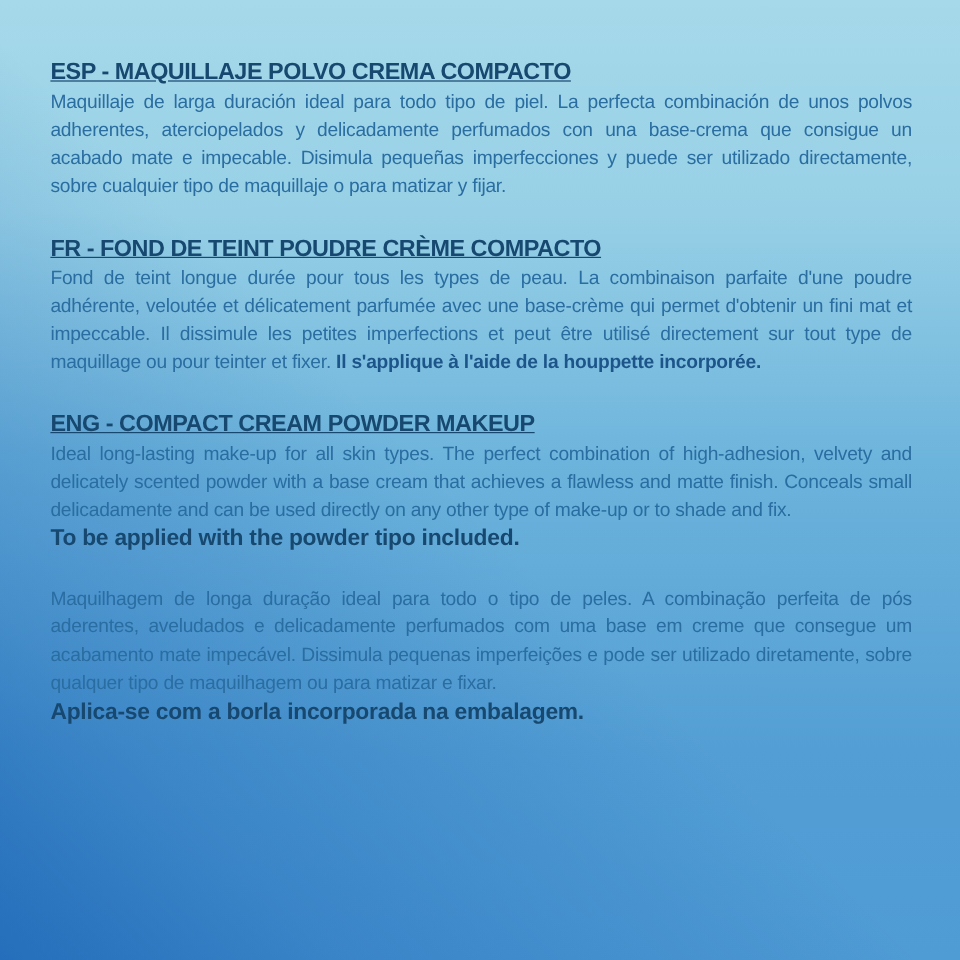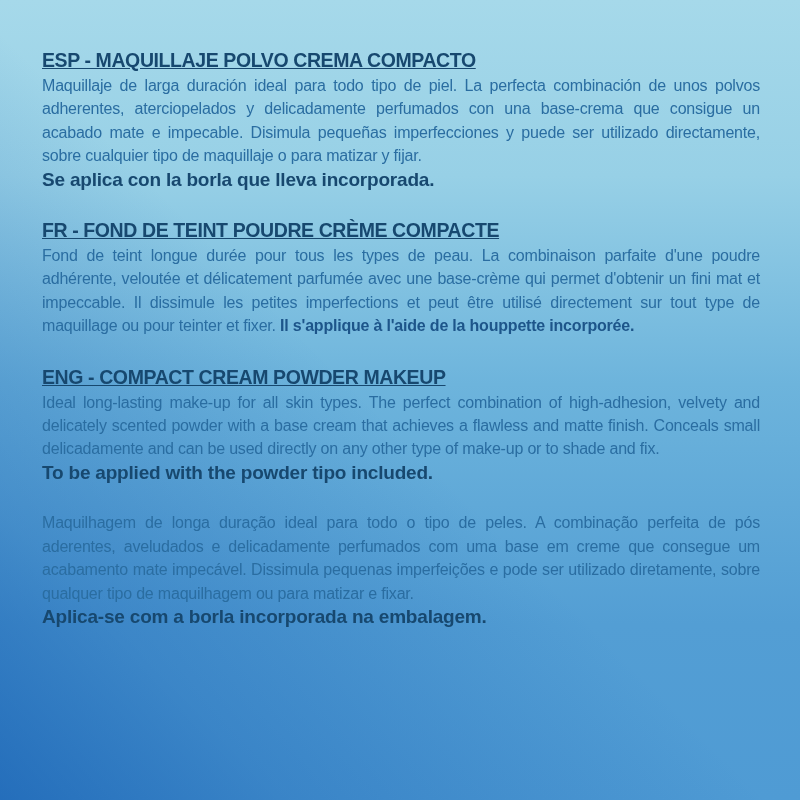--- a/index.html
+++ b/index.html
@@ -60,25 +60,24 @@
   }
 </style>
 </head>
 <body>
 
 <div class="label">
 
   <div class="section">
     <p class="section-heading">ESP - MAQUILLAJE POLVO CREMA COMPACTO</p>
     <p class="section-body"><span>Maquillaje de larga duración ideal para todo tipo de piel. La perfecta combinación de unos polvos adherentes, aterciopelados y delicadamente perfumados con una base-crema que consigue un acabado mate e impecable. Disimula pequeñas imperfecciones y puede ser utilizado directamente, sobre cualquier tipo de maquillaje o para matizar y fijar.</span></p>
-    <p class="section-note">Se aplica con la borla que lleva incorporada.</p>
   </div>
 
   <div class="section">
-    <p class="section-heading">FR - FOND DE TEINT POUDRE CRÈME COMPACTE</p>
+    <p class="section-heading">FR - FOND DE TEINT POUDRE CRÈME COMPACTO</p>
     <p class="section-body"><span>Fond de teint longue durée pour tous les types de peau. La combinaison parfaite d'une poudre adhérente, veloutée et délicatement parfumée avec une base-crème qui permet d'obtenir un fini mat et impeccable. Il dissimule les petites imperfections et peut être utilisé directement sur tout type de maquillage ou pour teinter et fixer.</span><b class="bold-tail">Il s'applique à l'aide de la houppette incorporée.</b></p>
   </div>
 
   <div class="section">
     <p class="section-heading">ENG - COMPACT CREAM POWDER MAKEUP</p>
     <p class="section-body"><span>Ideal long-lasting make-up for all skin types. The perfect combination of high-adhesion, velvety and delicately scented powder with a base cream that achieves a flawless and matte finish. Conceals small delicadamente and can be used directly on any other type of make-up or to shade and fix.</span></p>
     <p class="section-note">To be applied with the powder tipo included.</p>
   </div>
 
   <div class="section">

